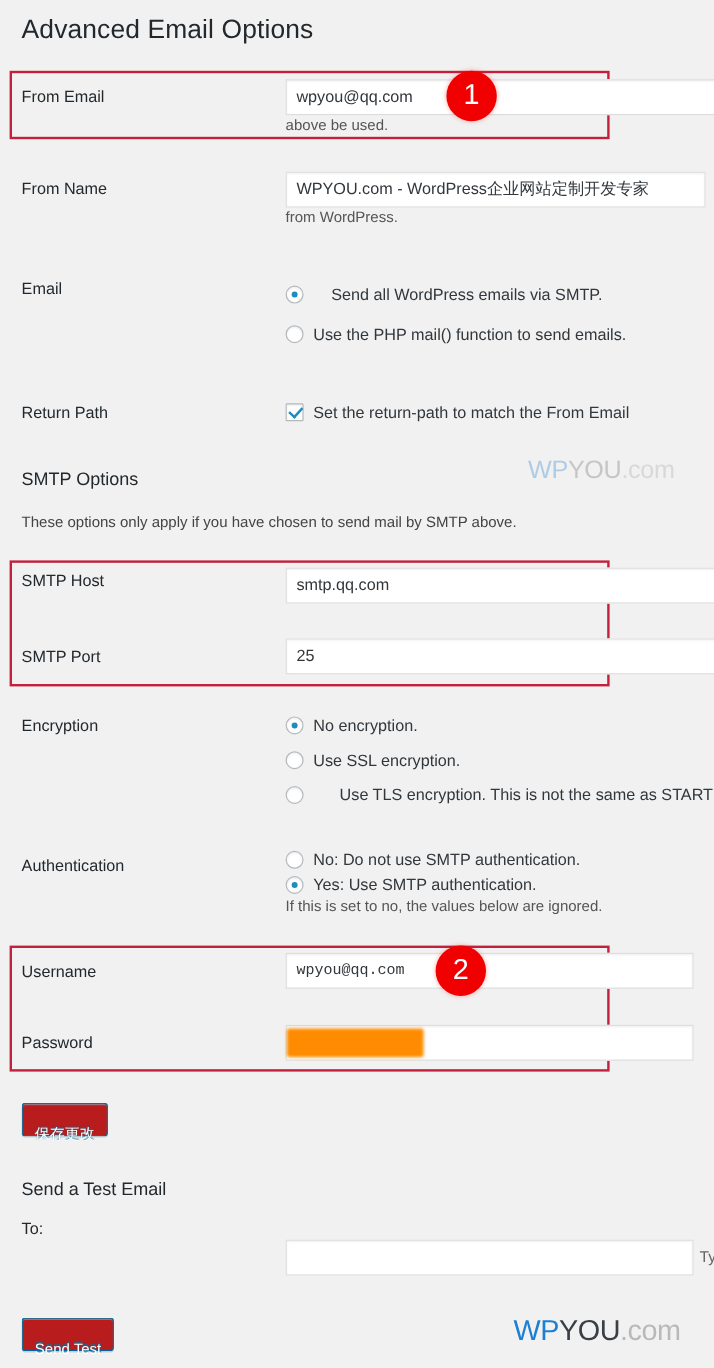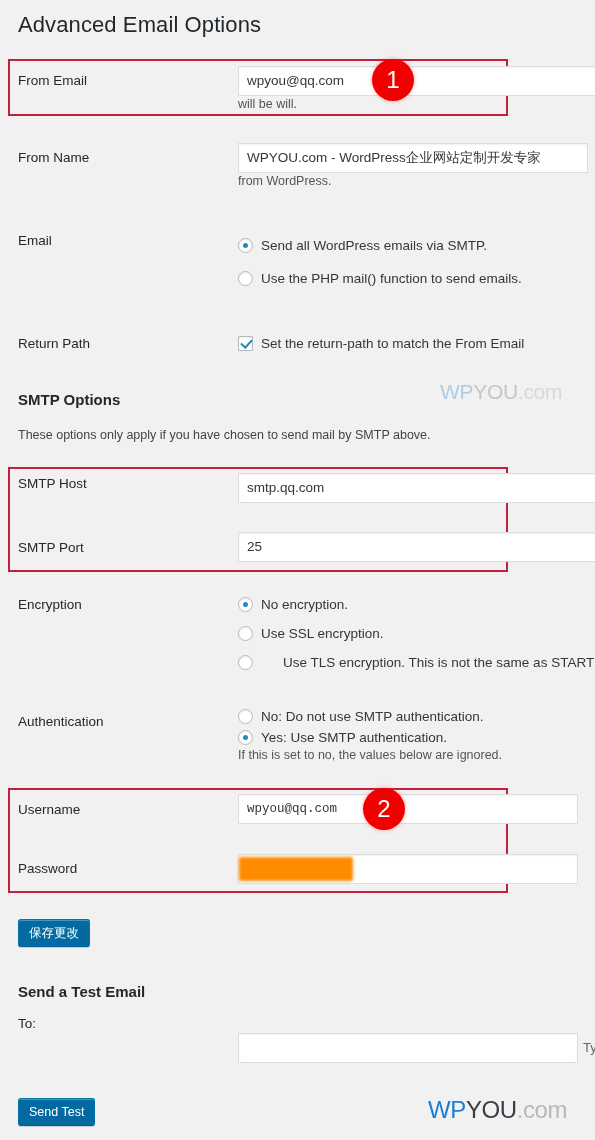--- a/index.html
+++ b/index.html
@@ -35,21 +35,21 @@
     color: #23282d;
     letter-spacing: 0.1px;
     line-height: 30px;
     white-space: nowrap;
   }
 
   .section-title {
     position: absolute;
     left: 18px;
     font-size: 15px;
-    font-weight: bold;
+    font-weight: normal;
     color: #23282d;
     white-space: nowrap;
   }
 
   .section-desc {
     position: absolute;
     left: 18px;
     font-size: 12.5px;
     color: #444;
     white-space: nowrap;
@@ -145,28 +145,28 @@
   }
   .opt-label {
     font-size: 13.5px;
     color: #32373c;
     margin-left: 8px;
   }
 
   
   .btn {
     position: absolute;
-    background: #0369a1;
+    background: #b91c1c;
     border: 1px solid #0074a2;
     border-bottom-color: #0062a0;
     color: #fff;
     font-size: 12.5px;
     border-radius: 3px;
     box-shadow: inset 0 1px 0 rgba(120,200,230,0.5), 0 1px 0 rgba(0,0,0,0.15);
-    padding: 0 10px;
+    padding: 12px 10px;
     height: 28px;
     line-height: 26px;
     box-sizing: border-box;
     text-shadow: 0 -1px 1px #0074a2;
     cursor: pointer;
     font-family: "Liberation Sans", "DejaVu Sans", sans-serif;
     white-space: nowrap;
   }
 
   
@@ -233,31 +233,31 @@
 <body>
 
 <div class="page">
 
   <div class="page-title">Advanced Email Options</div>
 
   <div class="hl" style="left:8px; top:59px; width:500px; height:57px;"></div>
 
   <div class="row-label" style="top:73px;">From Email</div>
   <div class="field" style="left:238px; top:66px; width:360px;">wpyou@qq.com</div>
-  <div class="helper" style="left:238px; top:97px;">will be will.</div>
+  <div class="helper" style="left:238px; top:97px;">above be used.</div>
 
   <div class="badge" style="left:372px; top:59px; width:42px; height:42px;">1</div>
 
   <div class="row-label" style="top:150px;">From Name</div>
   <div class="field" style="left:238px; top:143px; width:350px;">WPYOU.com - WordPress企业网站定制开发专家</div>
   <div class="helper" style="left:238px; top:174px;">from WordPress.</div>
 
   <div class="row-label" style="top:233px;">Email</div>
 
-  <div class="opt" style="left:238px; top:238px;">
+  <div class="opt" style="left:238px; top:238px;gap:15px;">
     <span class="radio checked"></span>
     <span class="opt-label">Send all WordPress emails via SMTP.</span>
   </div>
 
   <div class="opt" style="left:238px; top:271px;">
     <span class="radio"></span>
     <span class="opt-label">Use the PHP mail() function to send emails.</span>
   </div>
 
   <div class="row-label" style="top:336px;">Return Path</div>

